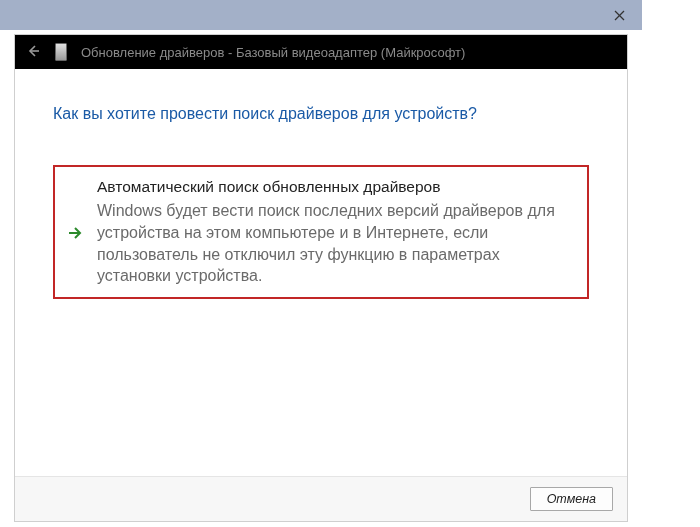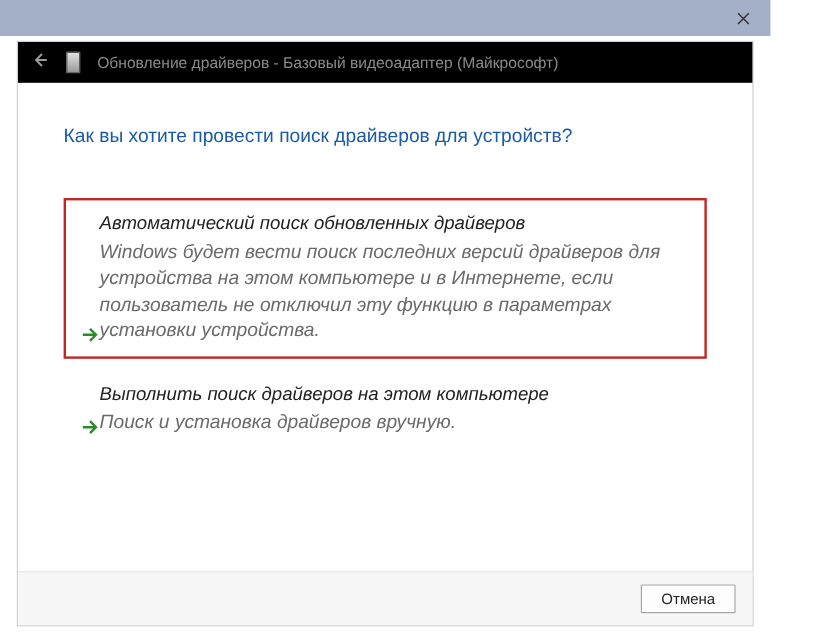--- a/index.html
+++ b/index.html
@@ -68,24 +68,24 @@
     padding: 36px 38px 10px 38px;
   }
   .question {
     color: #1a5aa6;
     font-size: 16px;
     font-weight: 400;
     margin-bottom: 42px;
   }
   .option {
     display: flex;
-    align-items: flex-end;
+    align-items: center;
+    gap: 14px;
     padding: 12px 14px;
     margin-bottom: 8px;
-    font-style: italic;
   }
   .option.highlight {
     border: 2px solid #c22626;
     padding: 10px 12px;
   }
   .option .arrow {
     flex: 0 0 auto;
     margin-top: 3px;
   }
   .option .arrow svg { display: block; }
@@ -112,20 +112,21 @@
   }
   .btn {
     min-width: 78px;
     padding: 4px 16px;
     font-size: 12.5px;
     color: #222;
     background: #fdfdfd;
     border: 1px solid #a8a8a8;
     border-radius: 1px;
     text-align: center;
+    font-style: italic;
   }
 </style>
 </head>
 <body>
 
 <div class="window">
 
   <div class="titlebar">
     <div class="close">
       <svg width="11" height="11" viewBox="0 0 11 11">
@@ -158,32 +159,20 @@
             <path d="M2 8 L12 8" stroke="#2c8a2c" stroke-width="2" fill="none"></path>
             <path d="M8 3 L13 8 L8 13" stroke="#2c8a2c" stroke-width="2" fill="none"></path>
           </svg>
         </span>
         <div class="txt">
           <div class="heading">Автоматический поиск обновленных драйверов</div>
           <div class="desc">Windows будет вести поиск последних версий драйверов для устройства на этом компьютере и в Интернете, если пользователь не отключил эту функцию в параметрах установки устройства.</div>
         </div>
       </div>
 
-      <div class="option">
-        <span class="arrow">
-          <svg width="16" height="16" viewBox="0 0 16 16">
-            <path d="M2 8 L12 8" stroke="#2c8a2c" stroke-width="2" fill="none"></path>
-            <path d="M8 3 L13 8 L8 13" stroke="#2c8a2c" stroke-width="2" fill="none"></path>
-          </svg>
-        </span>
-        <div class="txt">
-          <div class="heading">Выполнить поиск драйверов на этом компьютере</div>
-          <div class="desc">Поиск и установка драйверов вручную.</div>
-        </div>
-      </div>
 
     </div>
 
     <div class="footer">
       <div class="btn">Отмена</div>
     </div>
 
   </div>
 </div>
 

